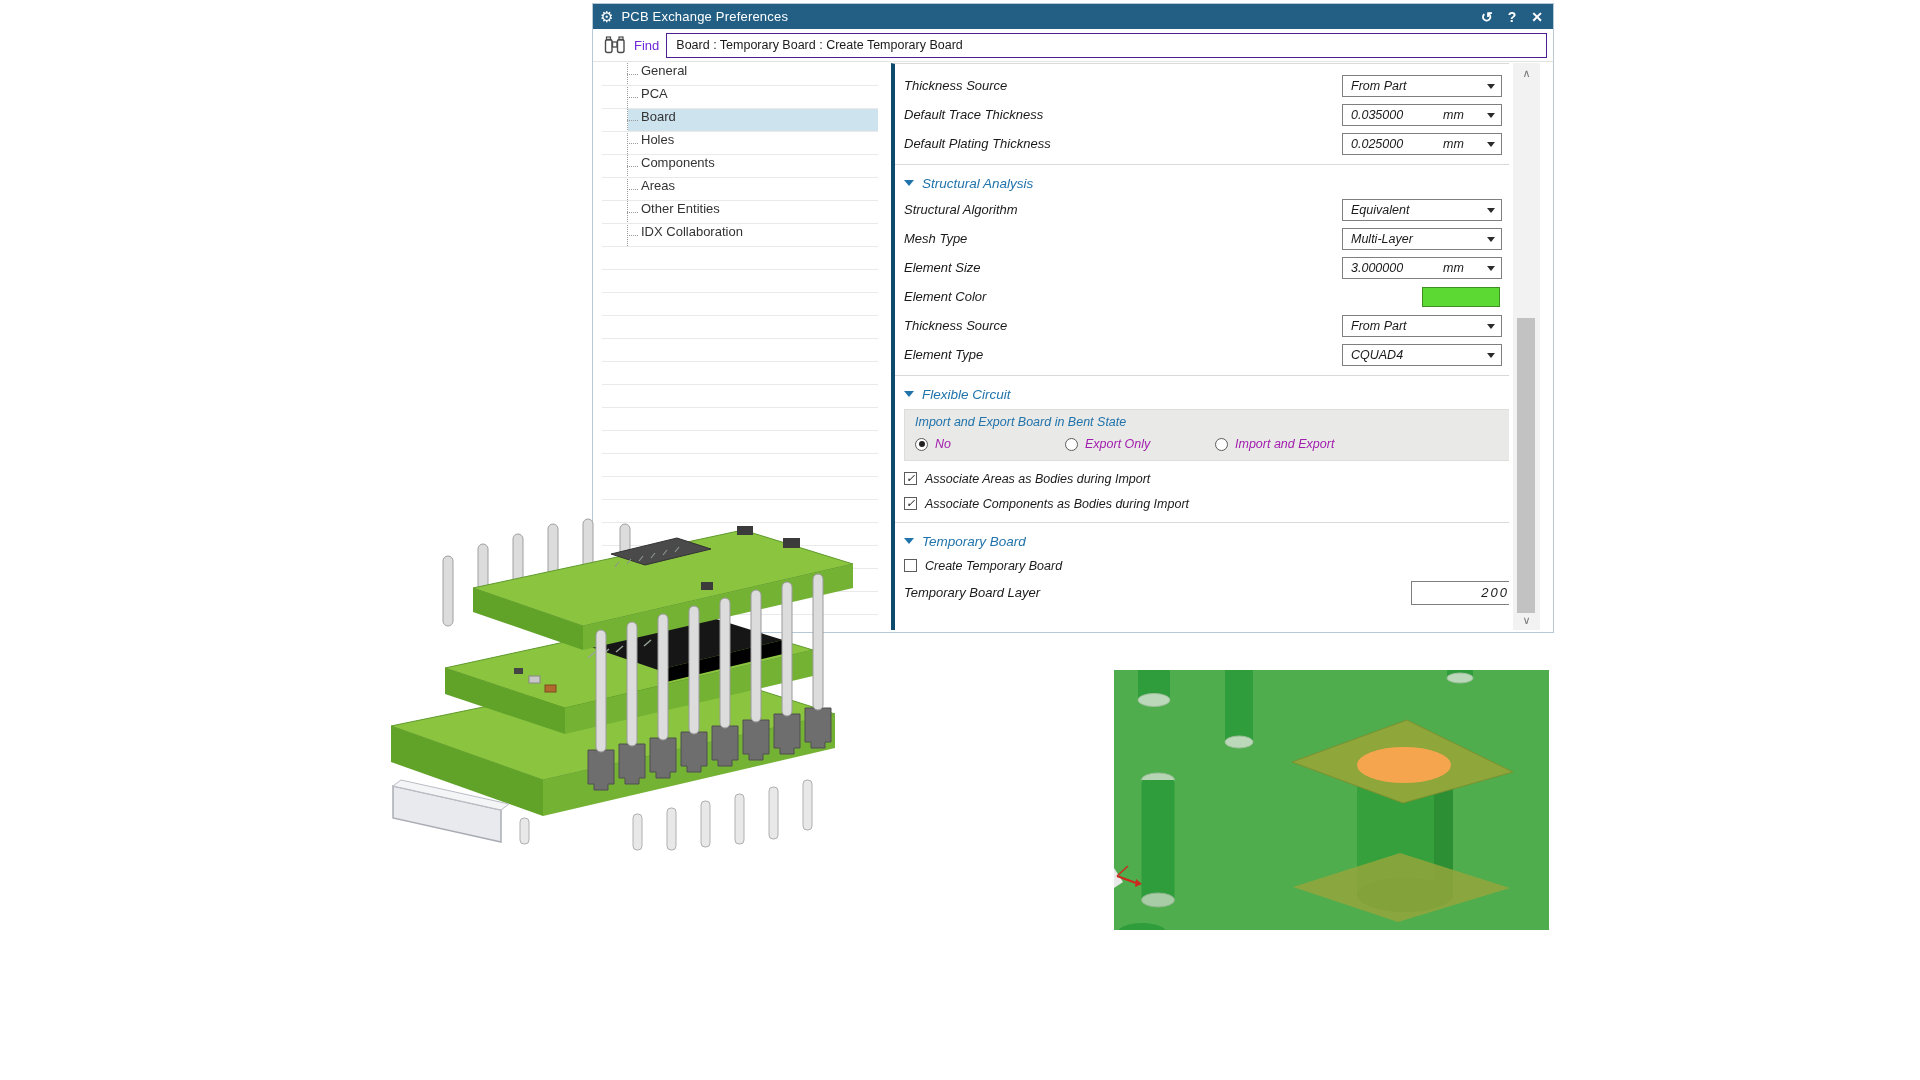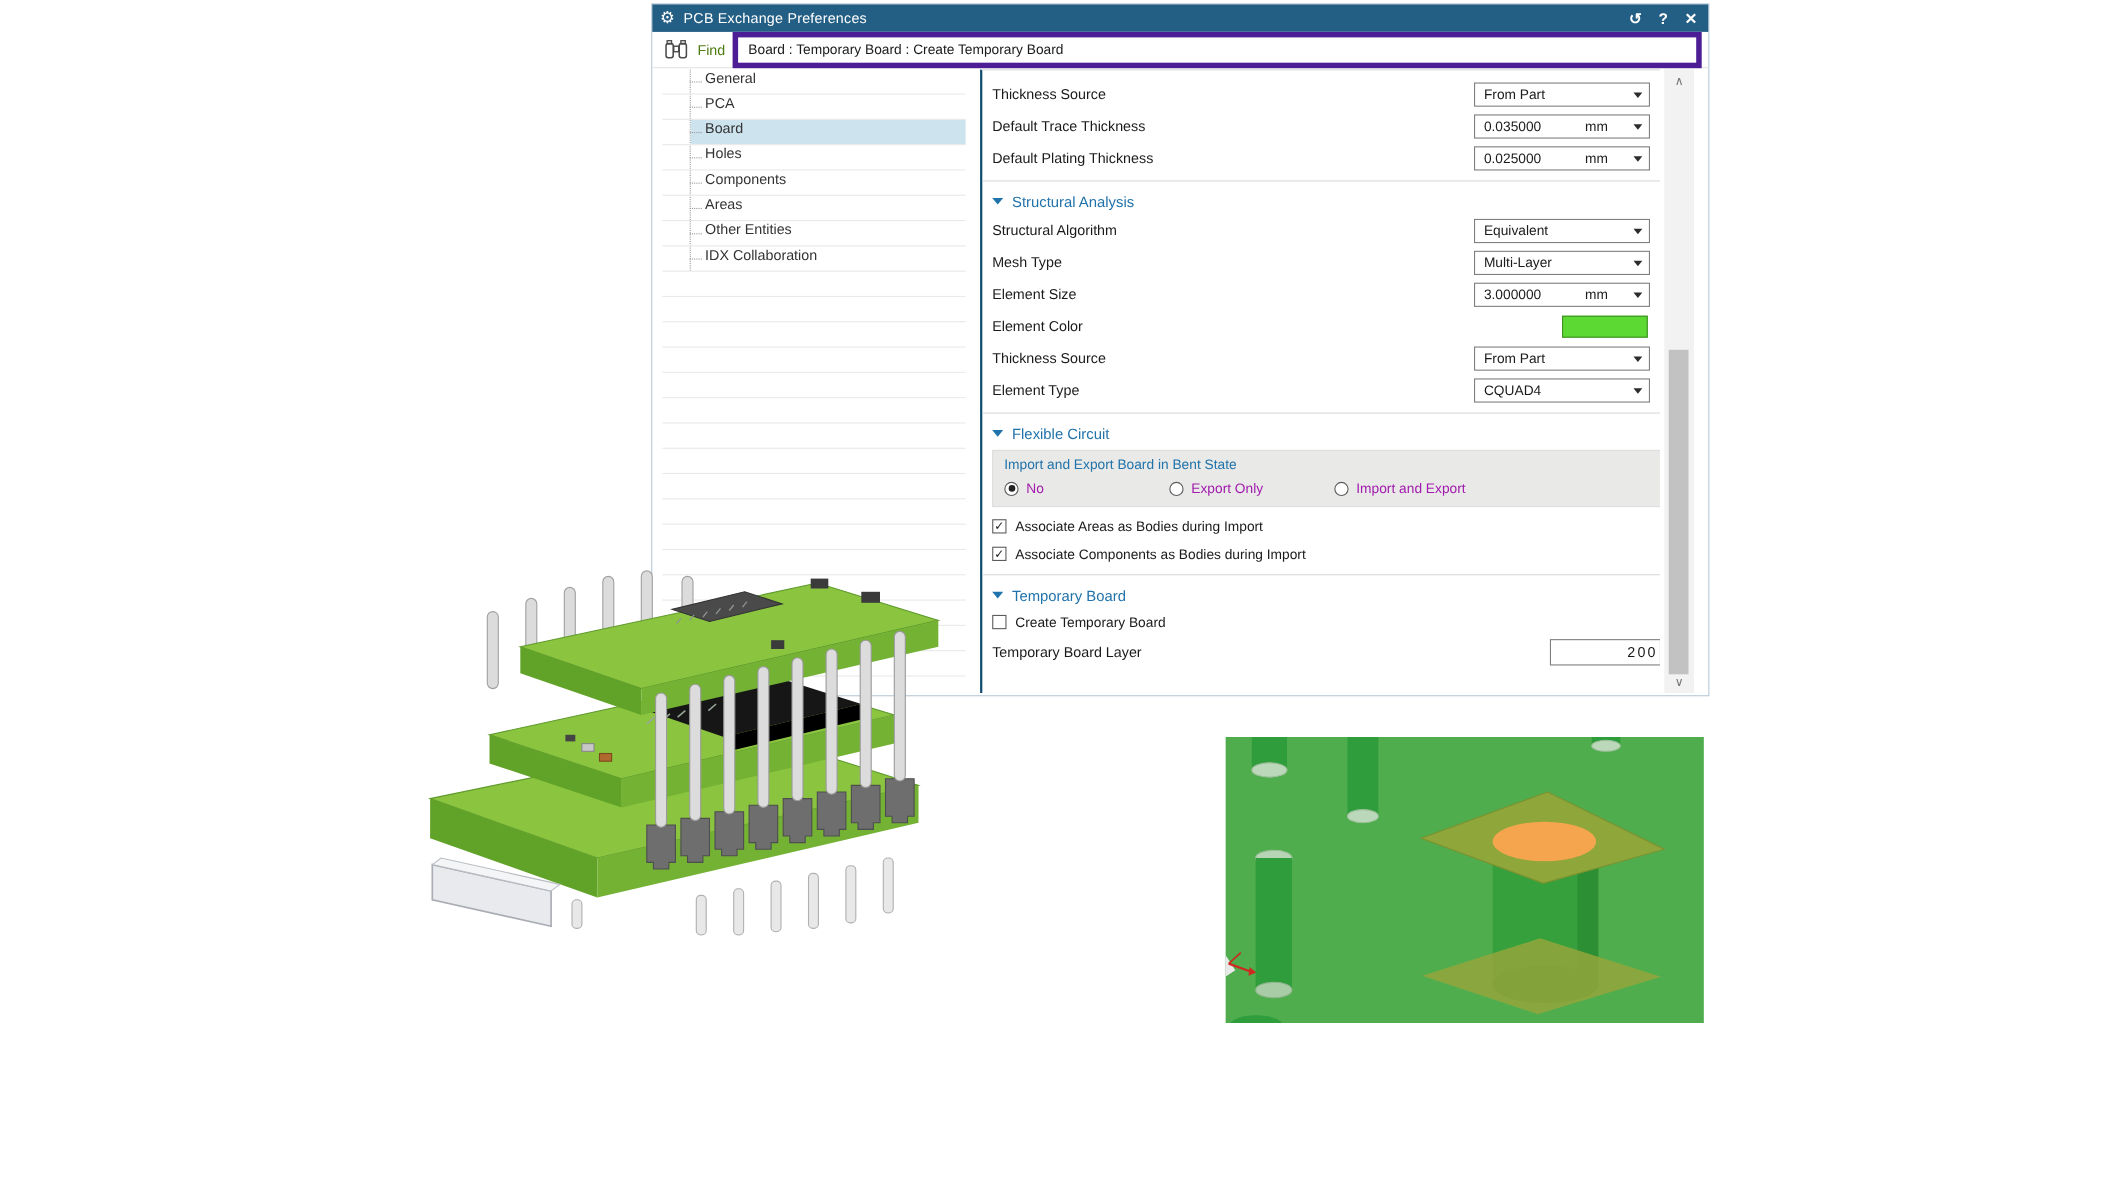--- a/index.html
+++ b/index.html
@@ -11,40 +11,40 @@
           border:1px solid #b7c9d6;box-sizing:border-box;z-index:1;}
   .titlebar{height:25px;background:#235e84;color:#fff;display:flex;align-items:center;
             padding:0 10px 0 7px;gap:8px;box-sizing:border-box;}
   .titlebar .app-ico{font-size:15px;line-height:1;}
   .titlebar .title{font-size:13px;letter-spacing:.2px;}
   .tb-icons{margin-left:auto;display:flex;gap:15px;align-items:center;}
   .tb-icons span{font-size:14px;line-height:1;cursor:default;font-weight:bold;}
 
   .findrow{height:33px;display:flex;align-items:center;padding:0 6px 0 10px;gap:7px;
            box-sizing:border-box;border-bottom:1px solid #e4e4e4;}
-  .find-label{font-size:13px;color:#4d7c0f;}
-  .find-input{flex:1;height:23px;border:5px solid #4c1d95;background:#fff;font-size:12.5px;
+  .find-label{font-size:13px;color:#6d28d9;}
+  .find-input{flex:1;height:23px;border:1px solid #4c1d95;background:#fff;font-size:12.5px;
               padding:0 9px;display:flex;align-items:center;white-space:nowrap;overflow:hidden;}
 
   .content{position:absolute;left:0;right:0;top:58px;bottom:0;overflow:hidden;}
 
   
   .sidebar{position:absolute;left:9px;top:1px;width:276px;bottom:0;overflow:hidden;}
   .treeline{position:absolute;left:25px;top:0;height:183px;border-left:1px dotted #9a9a9a;}
   .tree-row{height:23px;position:relative;display:flex;align-items:flex-start;
             padding-left:39px;font-size:13px;color:#333;border-bottom:1px solid #e9e9e9;
             box-sizing:border-box;z-index:0;}
   .tree-row .stub{position:absolute;left:25px;top:50%;width:11px;border-top:1px dotted #9a9a9a;}
   .tree-row.selected::after{content:"";position:absolute;left:26px;right:0;top:0;bottom:0;
             background:#cde3ee;z-index:-1;}
 
   
   .rightpanel{position:absolute;left:298px;top:1px;width:618px;bottom:2px;
-              border-left:2px solid #0c4a6e;border-top:1px solid #dadada;
-              box-sizing:border-box;padding-top:7px;overflow:hidden;}
+              border-left:4px solid #0c4a6e;border-top:1px solid #dadada;
+              box-sizing:border-box;padding-top:7px;overflow:hidden;font-style:italic;}
   .form-row{height:29px;position:relative;display:flex;align-items:center;padding-left:9px;}
   .flabel{font-size:13px;color:#1a1a1a;}
   .ctrl{position:absolute;left:447px;width:160px;height:22px;border:1px solid #7f7f7f;
         background:#fff;box-sizing:border-box;}
   .dd-val{position:absolute;left:8px;top:3px;font-size:12.5px;}
   .vu-val{position:absolute;left:8px;top:3px;font-size:12.5px;}
   .vu-unit{position:absolute;left:100px;top:3px;font-size:12.5px;}
   .dd-arrow{position:absolute;right:6px;top:8px;width:0;height:0;
             border-left:4px solid transparent;border-right:4px solid transparent;
             border-top:5px solid #2b2b2b;}

